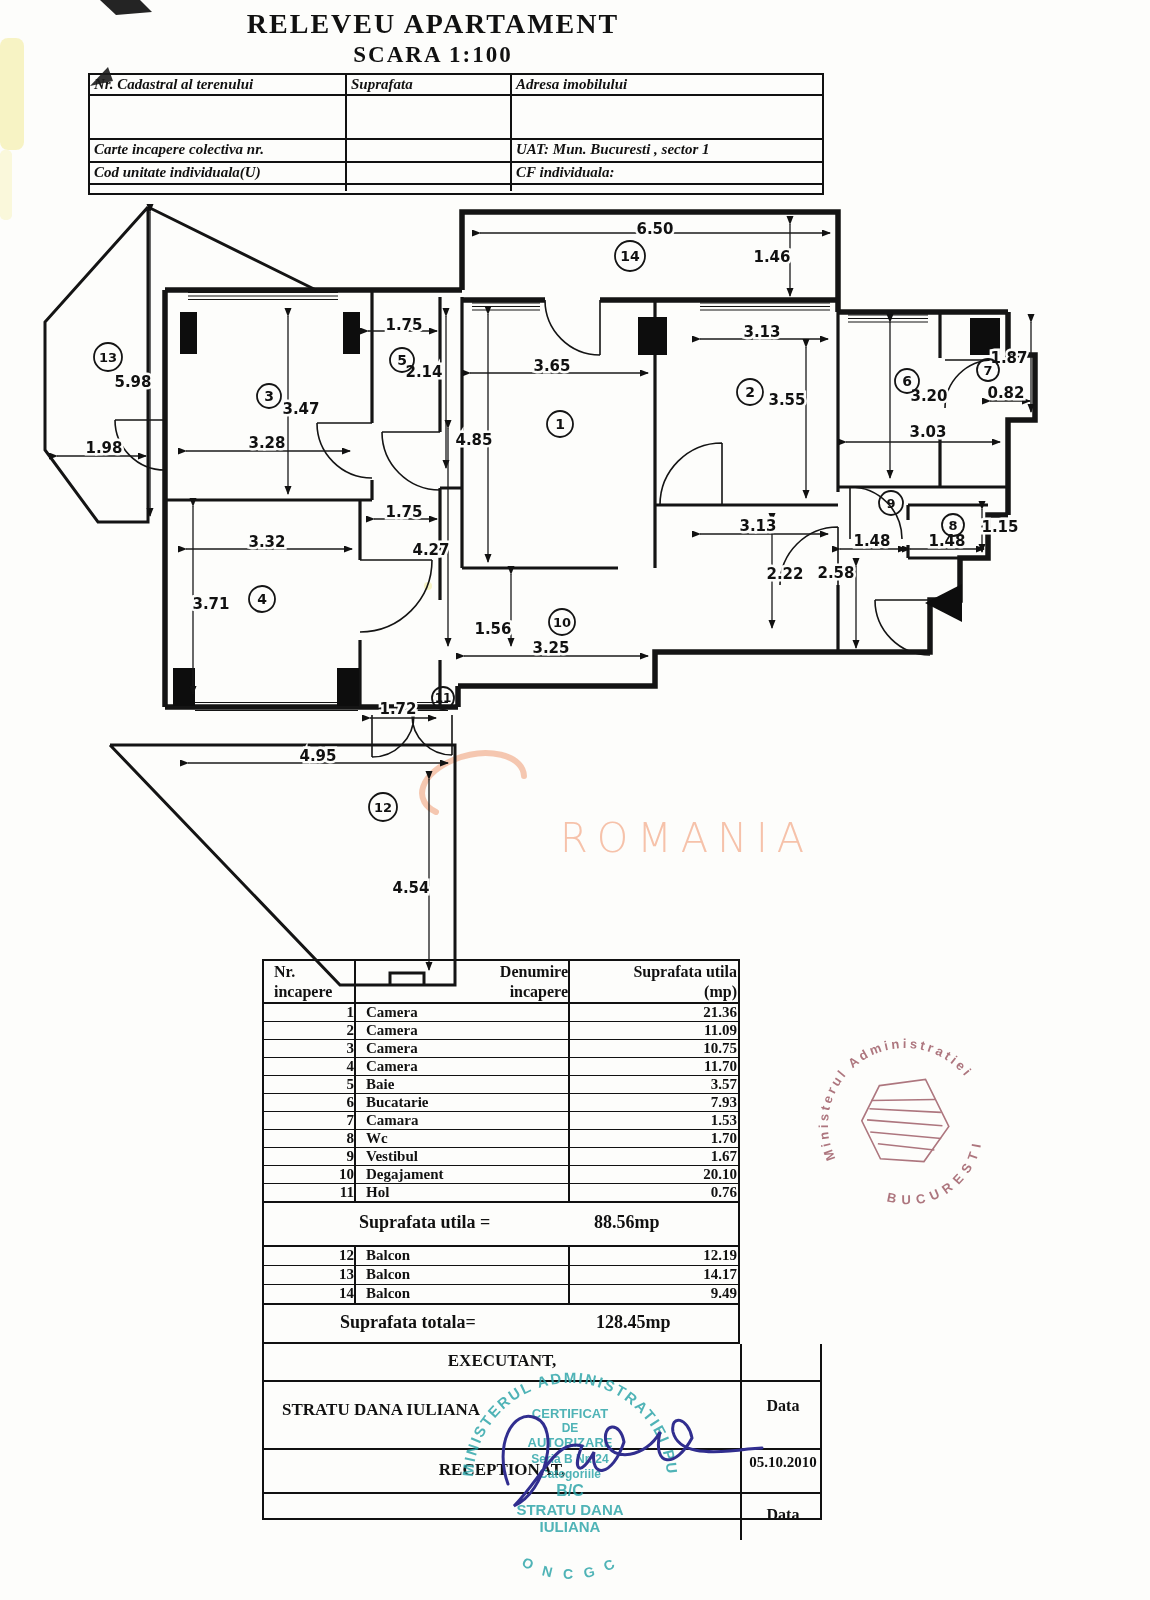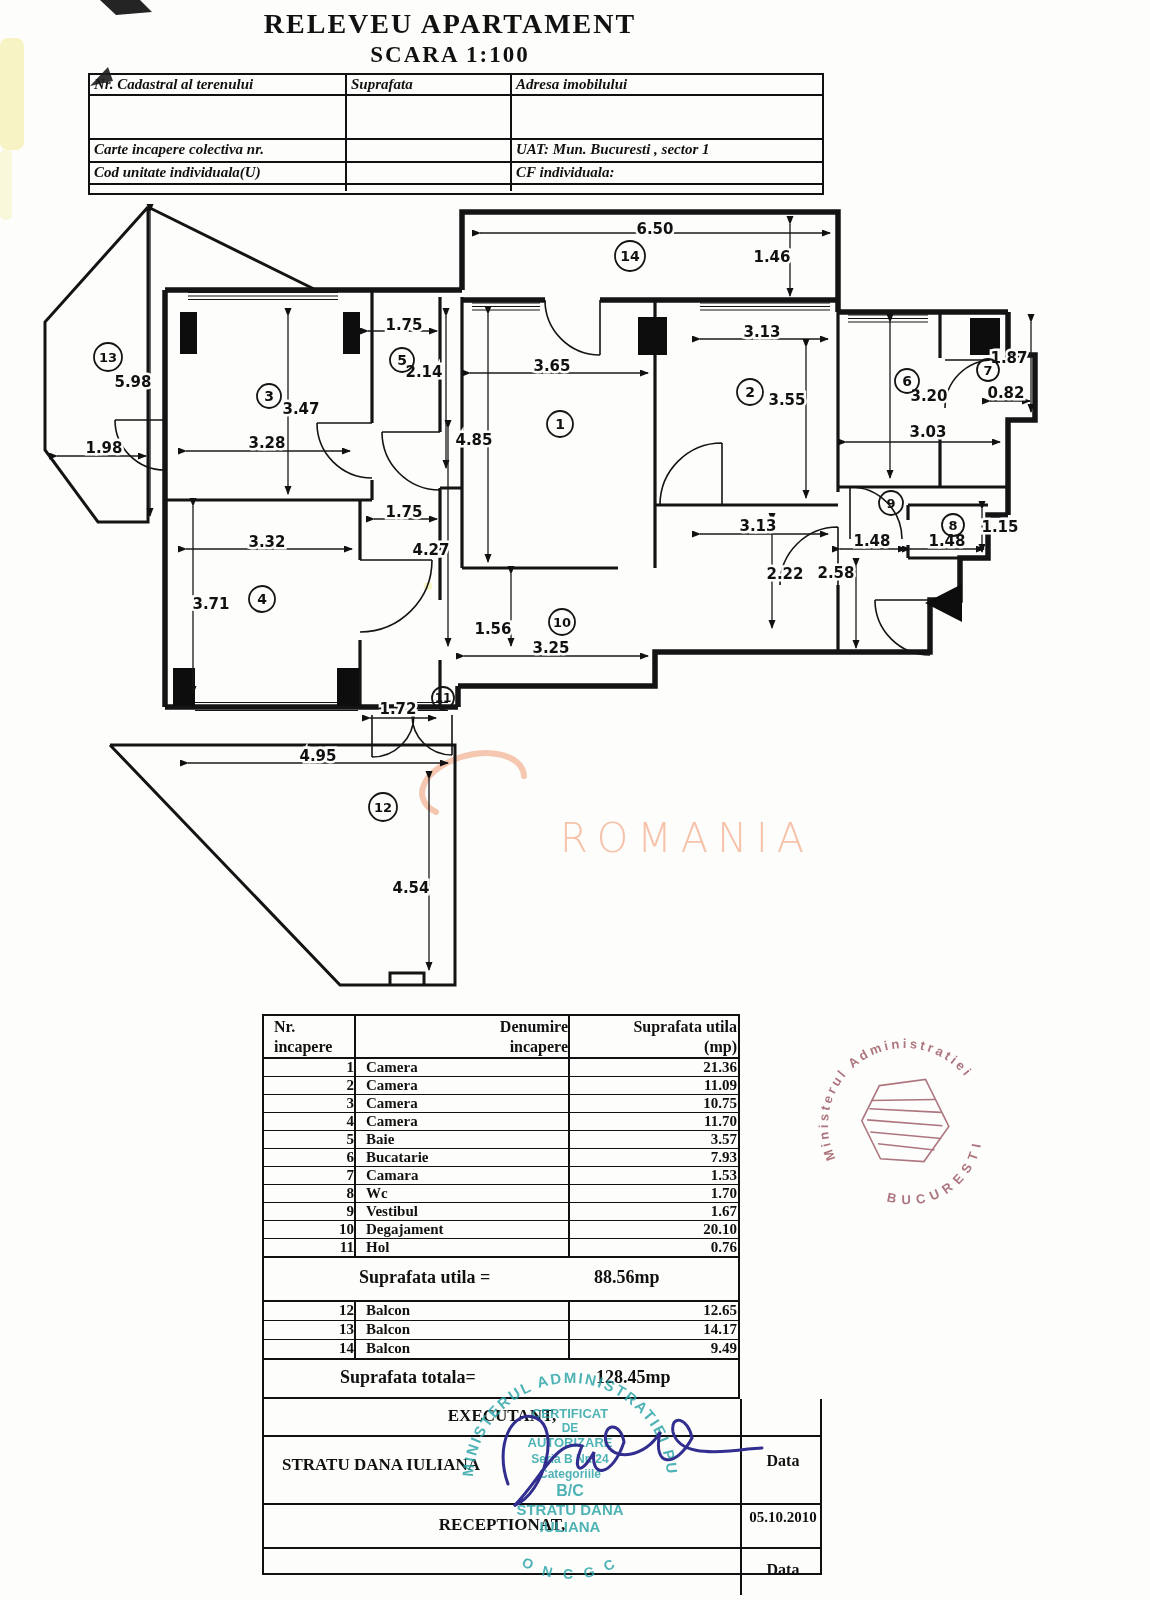--- a/index.html
+++ b/index.html
@@ -1,31 +1,31 @@
 <!DOCTYPE html>
 <html><head>
 <meta charset="utf-8">
 <style>
   html,body{margin:0;padding:0;background:#e8e8e8;}
   #page{position:relative;width:1150px;height:1600px;background:#fdfdfb;overflow:hidden;
         font-family:"Liberation Serif", serif;color:#111;}
   .abs{position:absolute;}
   
-  #title{left:150px;top:8px;width:600px;text-align:center;}
+  #title{left:133px;top:8px;width:600px;text-align:center;}
   #title .t1{font-size:28px;font-weight:bold;letter-spacing:2px;}
   #title .t2{font-size:23px;font-weight:bold;letter-spacing:2px;margin-top:2px;}
   
   #hdr{left:88px;top:73px;width:732px;height:118px;border:2px solid #111;}
   #hdr .row{display:grid;grid-template-columns:257px 165px 310px;font-style:italic;}
   #hdr .c{border-right:2px solid #111;border-bottom:2px solid #111;
           font-weight:bold;font-size:15px;padding:1px 4px;overflow:hidden;white-space:nowrap;}
   #hdr .c:last-child{border-right:none;}
   #hdr .row:last-child .c{border-bottom:none;}
   
-  #rt{left:262px;top:1014px;width:560px;font-weight:bold;}
+  #rt{left:262px;top:959px;width:560px;font-weight:bold;}
   .rt-main{width:478px;border:2.5px solid #111;box-sizing:border-box;}
   .rt-grid{display:grid;grid-template-columns:92px 214px 167px;}
   .rt-grid .c{border-right:2px solid #111;overflow:hidden;}
   .rt-grid .c:last-child{border-right:none;}
   .rt-head{border-bottom:2.5px solid #111;}
   .rt-head .c{font-size:16px;line-height:20px;padding-top:1px;}
   .rt-row{border-bottom:1.7px solid #111;height:17px;}
   .rt-row .c{font-size:15px;line-height:16px;}
   .rt-row:last-child{border-bottom:1.7px solid #111;}
   .ctr{text-align:right;} .pl{padding-left:10px;}
@@ -176,21 +176,21 @@
         </div>
       <div class="rt-sub">
         <span class="lab">Suprafata utila =</span>
         <span class="val">88.56mp</span>
       </div>
       <div>
 
           <div class="rt-grid rt-row" style="height:18px">
             <div class="c ctr">12</div>
             <div class="c pl">Balcon</div>
-            <div class="c ctr">12.65</div>
+            <div class="c ctr">12.19</div>
           </div>
 
           <div class="rt-grid rt-row" style="height:18px">
             <div class="c ctr">13</div>
             <div class="c pl">Balcon</div>
             <div class="c ctr">14.17</div>
           </div>
 
           <div class="rt-grid rt-row" style="height:18px">
             <div class="c ctr">14</div>

